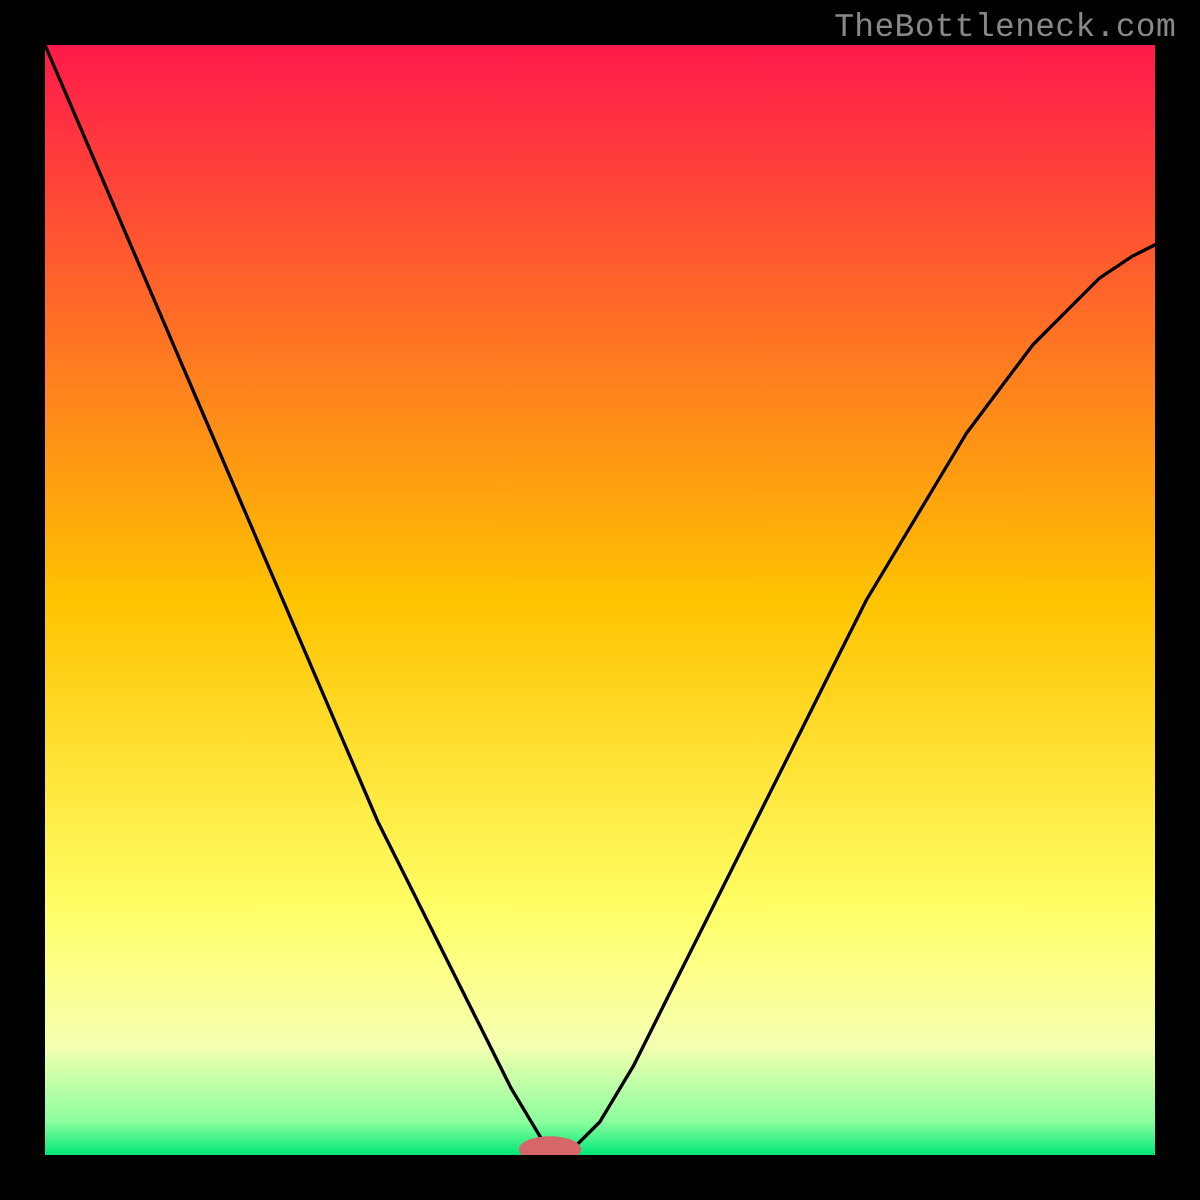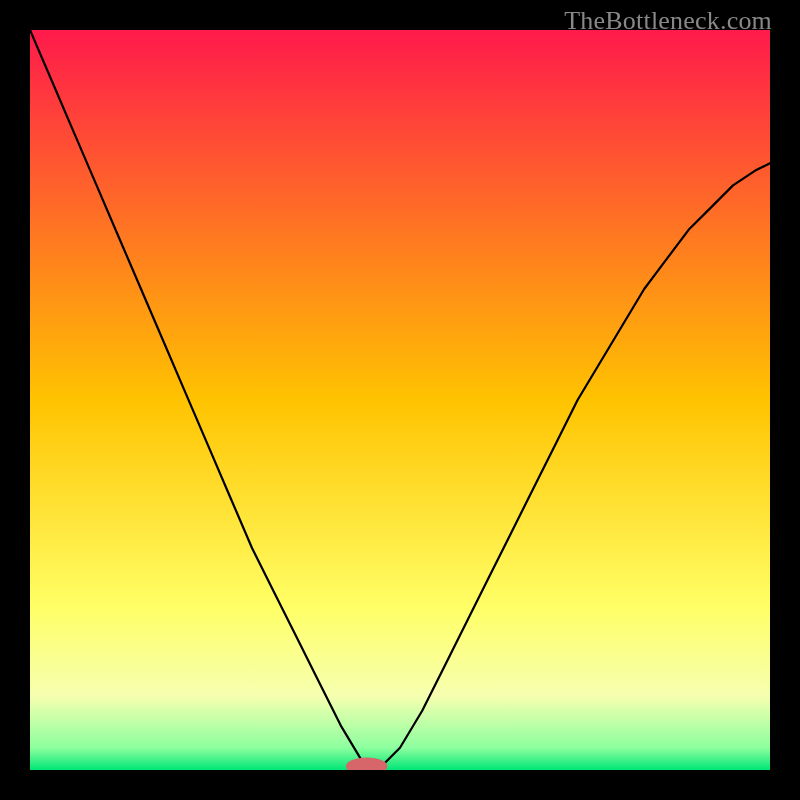--- a/index.html
+++ b/index.html
@@ -14,23 +14,23 @@
     position: absolute;
     left: 0;
     top: 0;
     width: 800px;
     height: 800px;
     background: #000;
   }
   .watermark {
     position: absolute;
     top: 6px;
-    right: 28px;
-    font-family: Liberation Serif, serif;
-    font-size: 26px;
+    right: 16px;
+    font-family: Liberation Mono, monospace;
+    font-size: 22px;
     color: #888;
     letter-spacing: 0.2px;
     user-select: none;
   }
   svg.plot {
     position: absolute;
     left: 30px;
     top: 30px;
     width: 740px;
     height: 740px;

